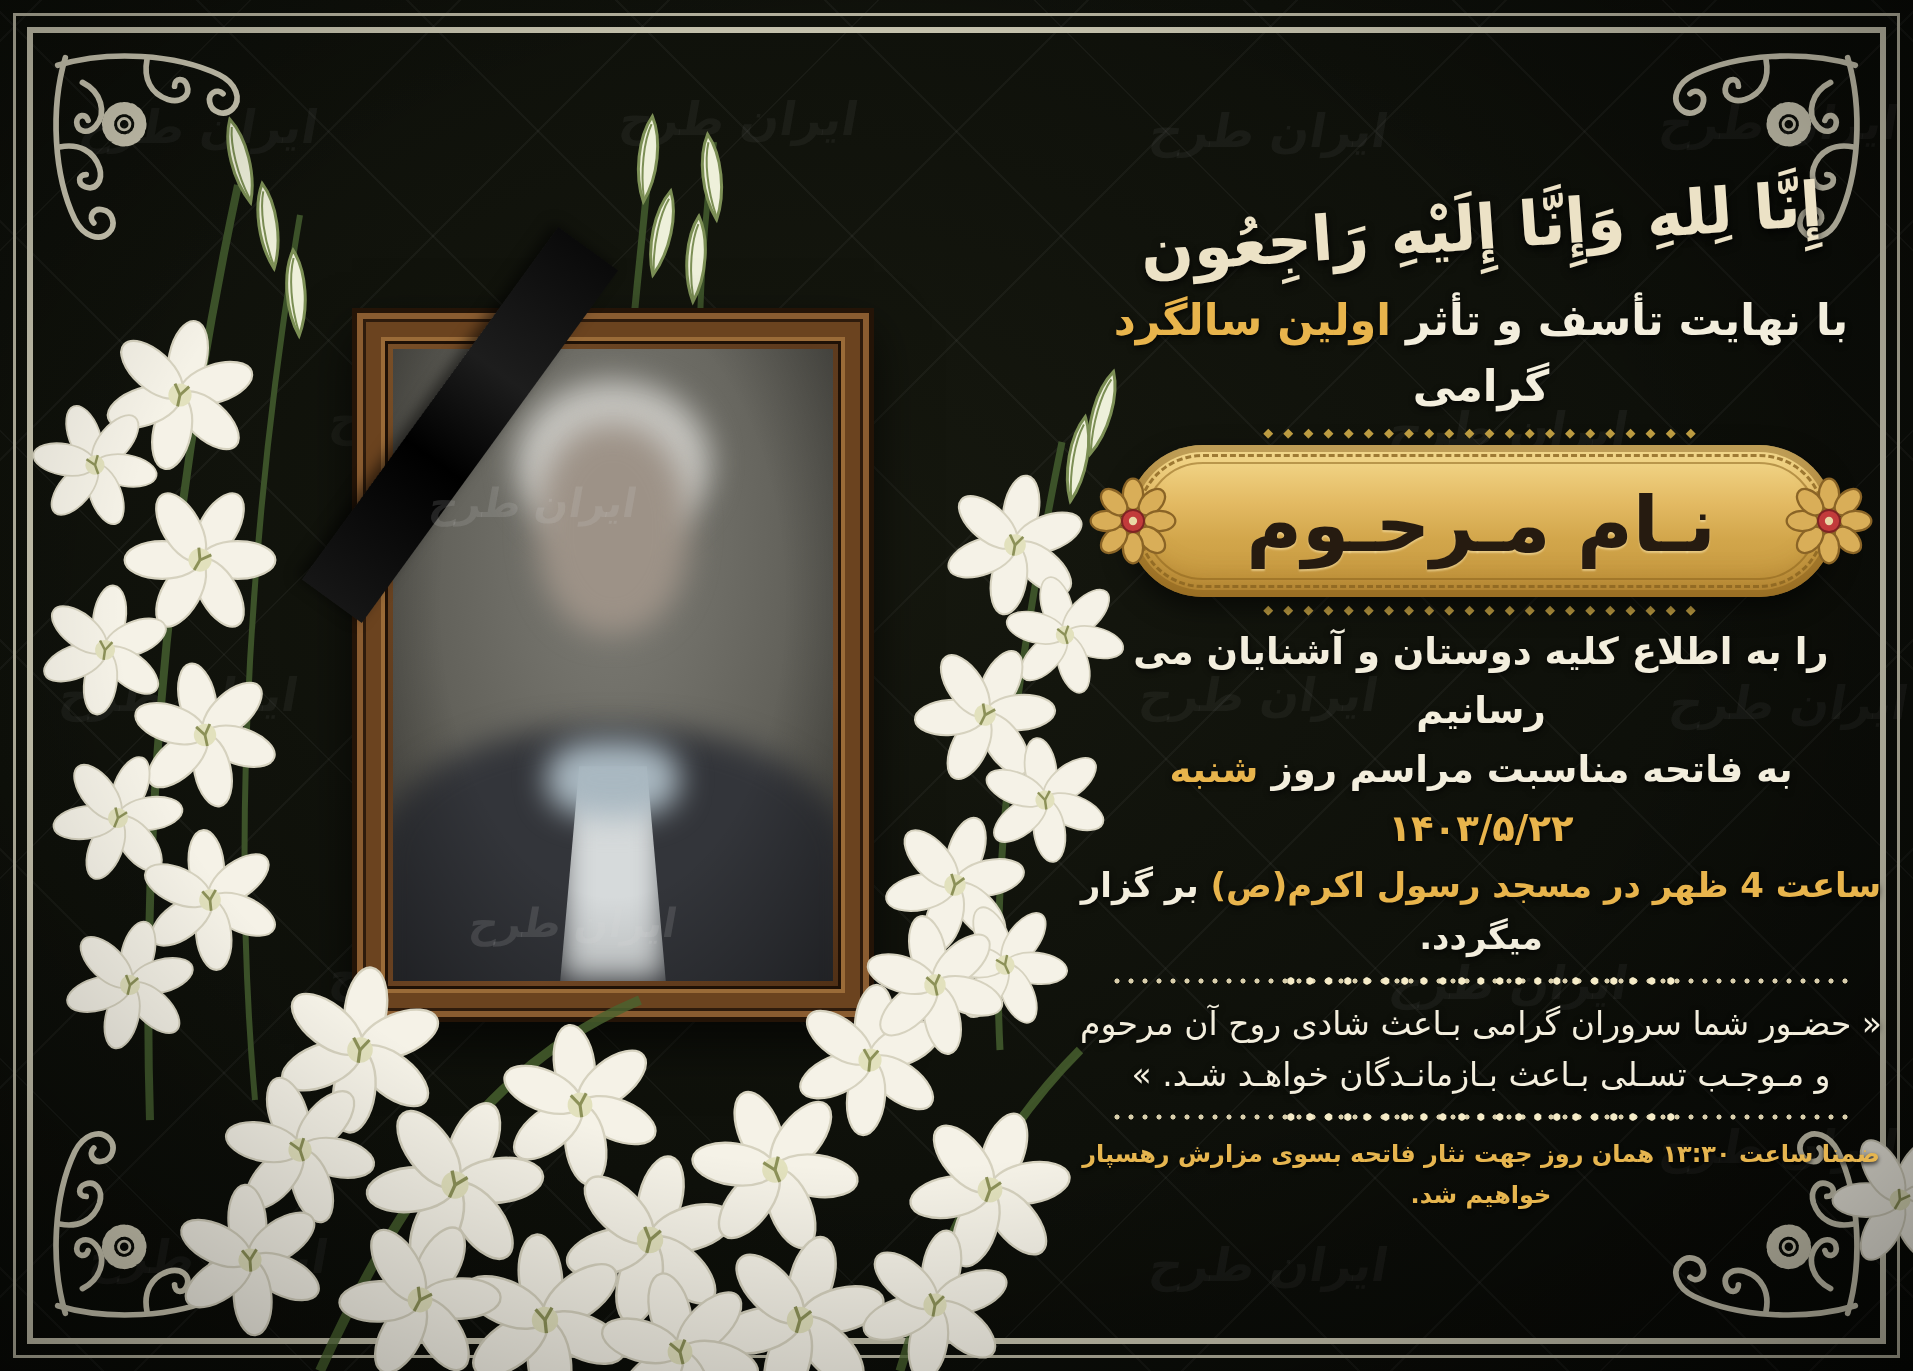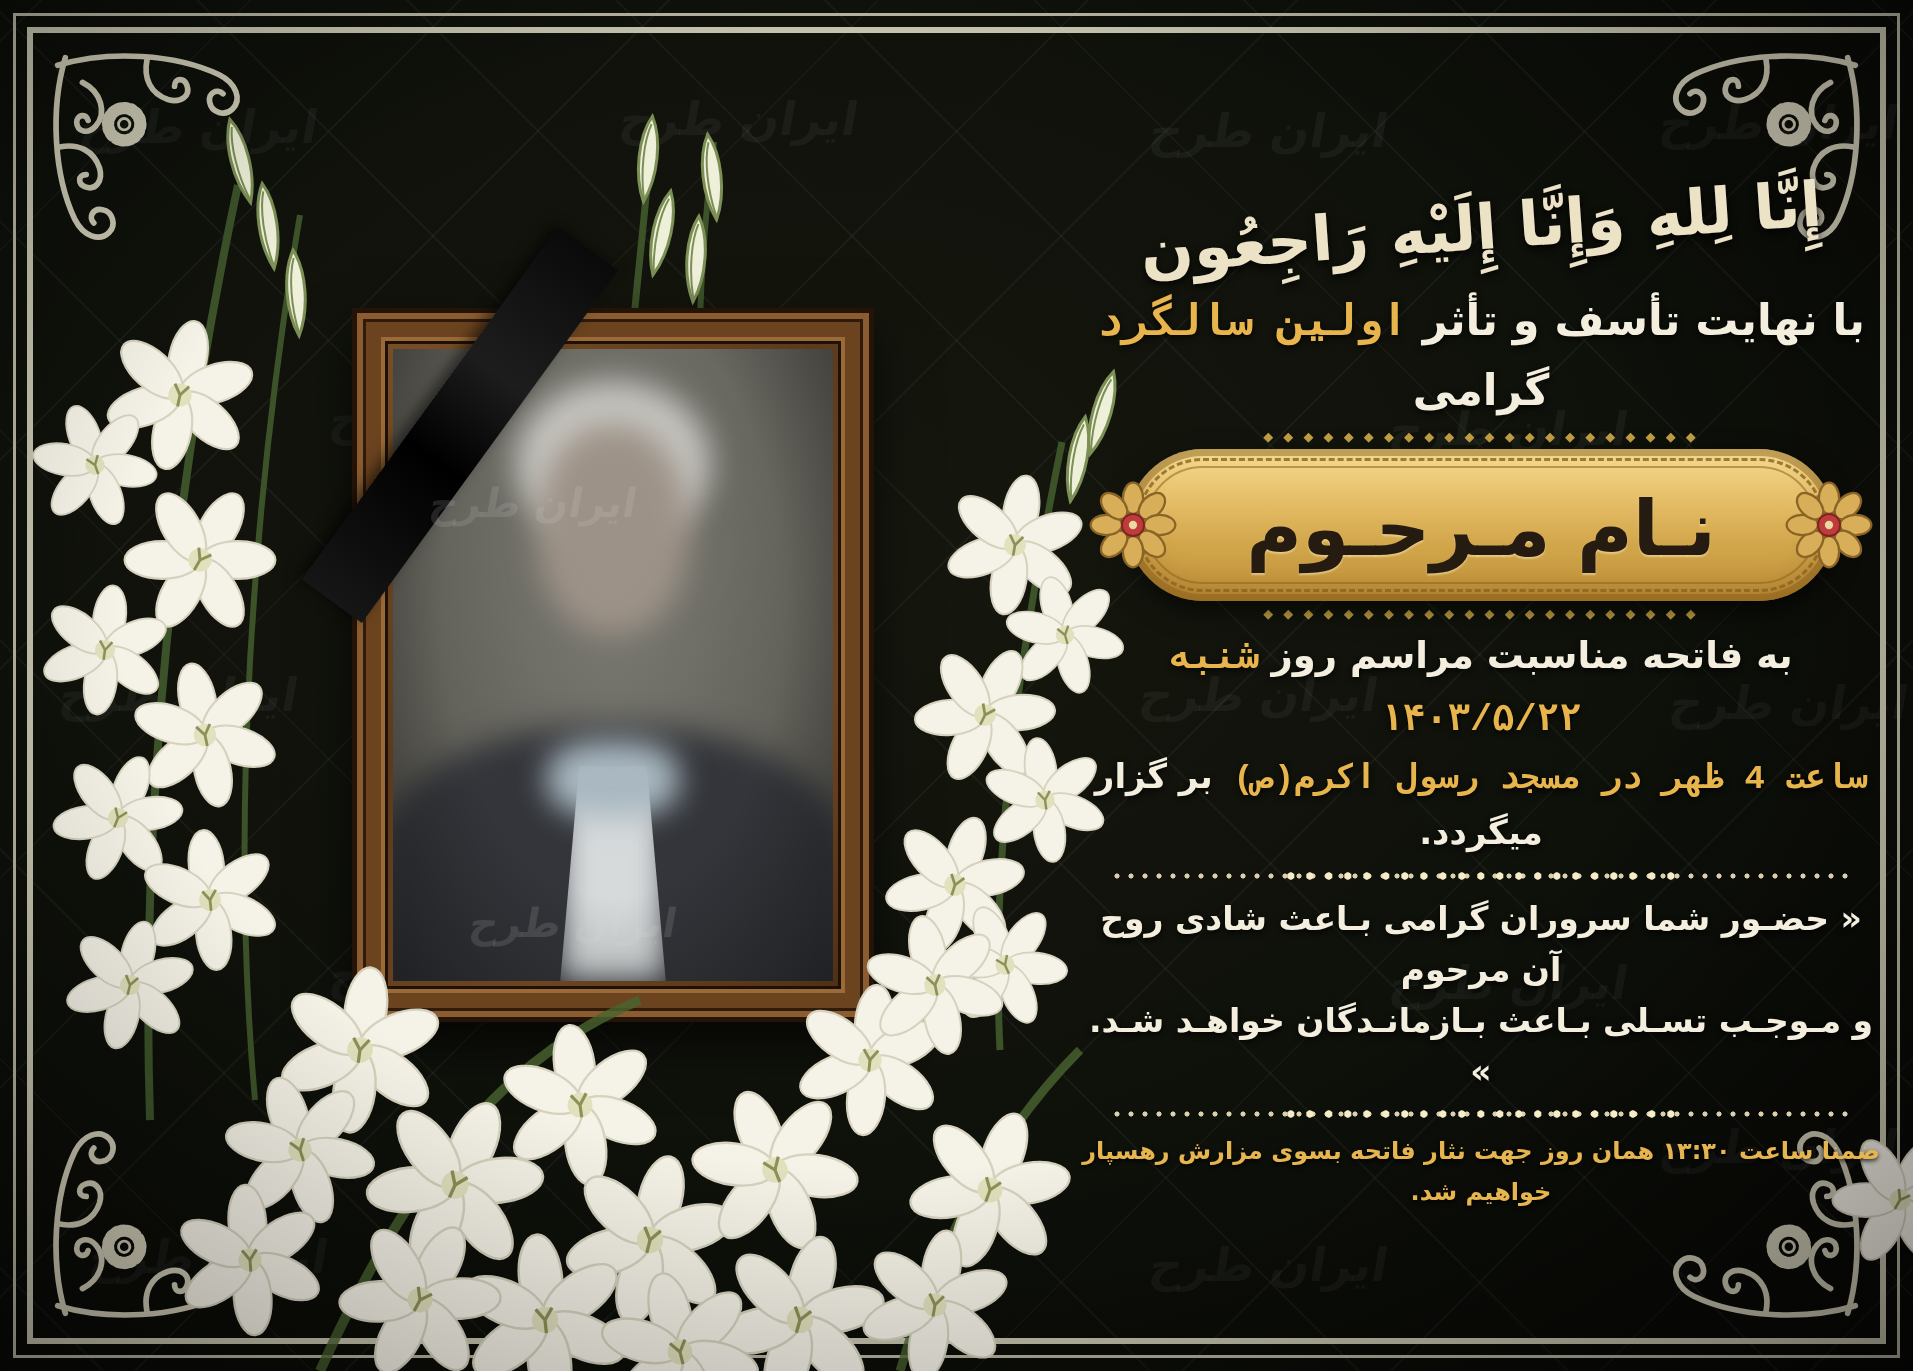--- a/index.html
+++ b/index.html
@@ -66,21 +66,21 @@
     direction:rtl; text-align:center; color:#f3eedd;
   }
   .calligraphy{
     font-size:62px; font-weight:bold; color:#ece2c6; line-height:1.3;
     transform:rotate(-4deg); margin:0 30px 18px 30px;
     text-shadow:0 3px 8px rgba(0,0,0,.85);
   }
   .line-xl{font-size:43px; font-weight:bold; line-height:1.55; text-shadow:0 2px 6px rgba(0,0,0,.8);}
   .line-lg{font-size:37px; font-weight:bold; line-height:1.6; text-shadow:0 2px 6px rgba(0,0,0,.8);}
   .line-md{font-size:34px; font-weight:bold; line-height:1.55; text-shadow:0 2px 6px rgba(0,0,0,.8);}
-  .gold{color:#e8b44c;font-family:Liberation Mono, monospace;}
+  .gold{color:#e8b44c;}
   .cream{color:#f3eedd;}
   .diamond-row{font-size:13px; letter-spacing:3px; color:#c19f43; line-height:1; margin:6px 0;}
   .banner{
     position:relative; margin:6px 52px; height:152px; border-radius:80px;
     background:linear-gradient(180deg,#f6dd92 0%,#e3ba63 38%,#d2a64b 62%,#c3953c 100%);
     box-shadow:inset 0 0 0 7px rgba(130,90,25,.45), inset 0 -14px 28px rgba(120,75,15,.35),
                0 10px 26px rgba(0,0,0,.55);
     display:flex; align-items:center; justify-content:center;
   }
   .banner::before{
@@ -91,21 +91,21 @@
   }
   .banner .name{font-size:76px; font-weight:bold; color:#261b10; letter-spacing:2px;
     text-shadow:0 2px 2px rgba(255,240,190,.5);margin-top:8px;}
   .rosette{position:absolute; top:50%; width:92px; height:92px; margin-top:-46px; z-index:2;}
   .rosette.left{left:-40px;}
   .rosette.right{right:-40px;}
   .dots{position:relative; height:14px; margin:10px 36px;
     background:radial-gradient(circle, rgba(240,228,190,.9) 2.2px, transparent 2.9px) center/14px 14px repeat-x;}
   .dots::before{content:""; position:absolute; left:23%; right:23%; top:0; bottom:0;
     background:radial-gradient(circle, rgba(246,236,200,1) 3.4px, transparent 4px) center/19px 14px repeat-x;}
-  .line-quote{font-size:33px; font-weight:bold; line-height:1.55; text-shadow:0 2px 6px rgba(0,0,0,.8);}
+  .line-quote{font-size:33px; font-weight:normal; line-height:1.55; text-shadow:0 2px 6px rgba(0,0,0,.8);}
   .note{font-size:24px; font-weight:bold; color:#e6b54f; line-height:1.7; text-shadow:0 2px 4px rgba(0,0,0,.8);}
   .vignette{position:absolute; inset:0; z-index:8; pointer-events:none;
     background:radial-gradient(ellipse at 46% 44%, transparent 52%, rgba(0,0,0,.42) 100%);}
 </style>
 </head>
 <body>
 
 <div class="stage">
 
   <svg width="0" height="0" style="position:absolute">
@@ -272,20 +272,21 @@
           <use href="#g-rosette8"></use>
         </svg>
       <div class="name">نـام مـرحـوم</div>
       <svg class="rosette right" viewBox="-50 -50 100 100">
           <use href="#g-rosette8"></use>
         </svg>
     </div>
 
     <div class="diamond-row">◆ ◆ ◆ ◆ ◆ ◆ ◆ ◆ ◆ ◆ ◆ ◆ ◆ ◆ ◆ ◆ ◆ ◆ ◆ ◆ ◆ ◆</div>
 
+    <div class="line-lg cream">را به اطلاع کلیه دوستان و آشنایان می رسانیم</div>
 
     <div class="line-lg">
       <span class="cream">به فاتحه مناسبت مراسم روز </span><span class="gold">شنبه ۱۴۰۳/۵/۲۲</span>
     </div>
 
     <div class="line-md">
       <span class="gold">ساعت 4 ظهر در مسجد رسول اکرم(ص) </span><span class="cream">بر گزار میگردد.</span>
     </div>
 
     <div class="dots"></div>

